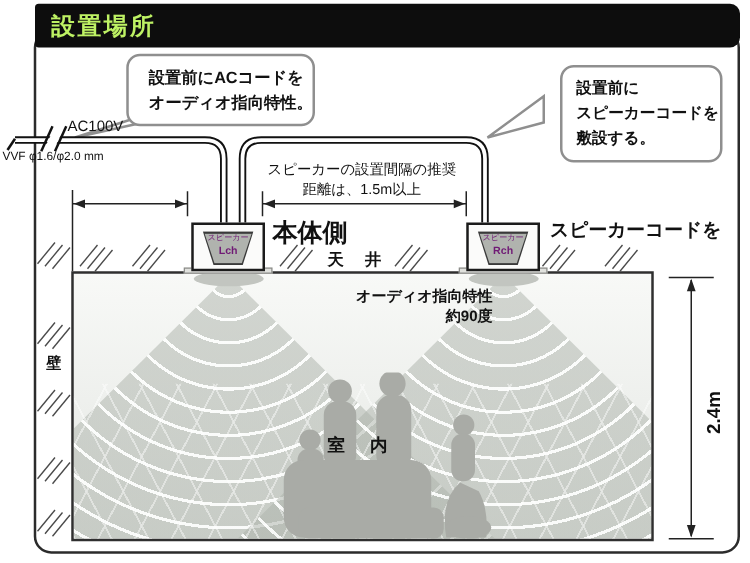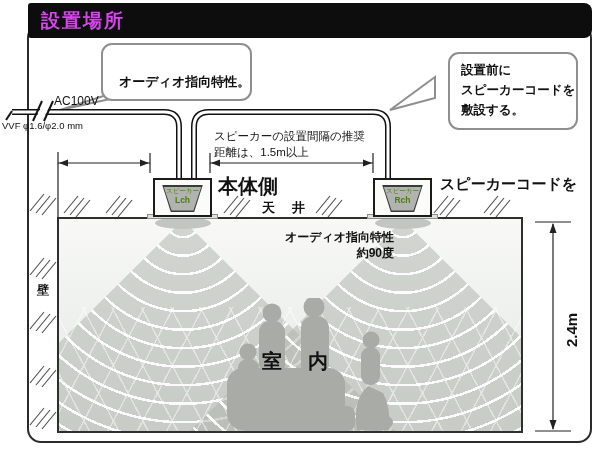--- a/index.html
+++ b/index.html
@@ -6,64 +6,64 @@
   #canvas{position:relative;width:600px;height:450px;background:#fff;overflow:hidden;
           font-family:"Liberation Sans","DejaVu Sans",sans-serif;color:#111;}
   .abs{position:absolute;}
 
   
   #frame{left:27px;top:24px;width:561px;height:415px;border:2px solid #2b2b2b;border-radius:14px;background:#fff;}
 
   
   #titlebar{left:28px;top:3px;width:564px;height:35px;background:#0d0d0d;border-radius:3px 8px 8px 3px;z-index:60;
             display:flex;align-items:center;}
-  #titlebar span{color:#d946ef;font-size:19px;font-weight:bold;letter-spacing:2px;padding-left:13px;}
+  #titlebar span{color:#bef264;font-size:19px;font-weight:bold;letter-spacing:2px;padding-left:13px;}
 
   
   #room{left:57px;top:217px;width:466px;height:216px;border:2px solid #2f2f2f;box-sizing:border-box;
         background:linear-gradient(#f8f9f7, #e3e6e2);overflow:hidden;z-index:2;}
   .cone{position:absolute;left:0;top:0;width:462px;height:212px;}
   #coneL{clip-path:polygon(124px 1px, 337px 212px, -89px 212px);
          background:repeating-radial-gradient(circle at 124px 1px, rgba(174,180,172,0.52) 0 16px, rgba(252,253,252,0.9) 16px 18.5px);}
   #coneR{clip-path:polygon(344px 1px, 557px 212px, 131px 212px);
          background:repeating-radial-gradient(circle at 344px 1px, rgba(174,180,172,0.52) 0 16px, rgba(252,253,252,0.9) 16px 18.5px);}
   #floorgrid{position:absolute;left:0;top:88px;width:462px;height:124px;opacity:.55;
      background:repeating-linear-gradient(62deg, rgba(255,255,255,0.8) 0 1.5px, transparent 1.5px 26px),
                 repeating-linear-gradient(-62deg, rgba(255,255,255,0.8) 0 1.5px, transparent 1.5px 26px);}
 
   
-  .lbl{white-space:nowrap;z-index:30;}
+  .lbl{white-space:nowrap;z-index:30;text-align:center;}
   #lbl-ac{left:54px;top:94px;font-size:12px;}
   #lbl-vvf{left:2px;top:120px;font-size:9.5px;}
   #lbl-clearance{left:64px;top:130px;font-size:11.5px;line-height:16px;}
   #lbl-spacing{left:214px;top:128px;font-size:11.5px;line-height:16px;}
   #lbl-mainunit{left:218px;top:173px;font-size:20px;font-weight:bold;}
   #lbl-dedicated{left:440px;top:175px;font-size:15px;font-weight:bold;}
   #lbl-ceiling{left:262px;top:199px;font-size:13px;font-weight:bold;letter-spacing:2px;}
   #lbl-wall{left:37px;top:282px;font-size:12px;font-weight:bold;}
   #lbl-directivity{left:194px;top:230px;width:200px;text-align:right;font-size:12px;font-weight:bold;line-height:15.5px;z-index:10;}
-  #lbl-room{left:262px;top:348px;font-size:20px;font-weight:bold;letter-spacing:3px;z-index:12;}
+  #lbl-room{left:262px;top:348px;font-size:14px;font-weight:bold;letter-spacing:3px;z-index:12;}
   #lbl-height{left:552px;top:321px;width:40px;height:18px;text-align:center;font-size:15px;font-weight:bold;
               transform:rotate(-90deg);z-index:30;}
 
   
   .bubble{background:#fff;border:2.5px solid #8f8f8f;border-radius:11px;z-index:40;}
   #bubble1{left:101px;top:43px;width:147px;height:54px;}
   #bubble1 .bt{padding:7px 0 0 16px;font-size:13px;font-weight:bold;line-height:20px;white-space:nowrap;}
   #bubble2{left:432px;top:52px;width:126px;height:74px;margin-left:16px;}
   #bubble2 .bt{padding:6px 0 0 11px;font-size:12.5px;font-weight:bold;line-height:20px;white-space:nowrap;}
 
   
   .spk-lip{position:absolute;width:71px;height:5px;background:#e0e1dd;border:1px solid #8d8d8a;box-sizing:border-box;z-index:24;}
   .spk-box{position:absolute;width:59px;height:39px;background:#fbfbfa;border:2px solid #1b1b1b;box-sizing:border-box;z-index:25;}
   .trap{position:absolute;left:5px;top:5px;width:45px;height:27px;background:#3a3a3a;
         clip-path:polygon(5% 0,95% 0,76% 100%,24% 100%);}
   .trap-in{position:absolute;left:1.5px;top:1.5px;width:42px;height:24px;background:#b0b3ae;
         clip-path:polygon(5% 0,95% 0,76% 100%,24% 100%);}
-  .spk-txt{position:absolute;left:0;top:7px;width:55px;text-align:center;z-index:2;color:#4d7c0f;}
+  .spk-txt{position:absolute;left:0;top:7px;width:55px;text-align:center;z-index:2;color:#701a75;}
   .spk-txt .n{display:block;font-size:6.5px;line-height:8px;}
   .spk-txt .c{display:block;font-size:8.5px;font-weight:bold;line-height:11px;}
 
   svg{display:block;}
   #overlay{left:0;top:0;z-index:20;pointer-events:none;}
   #people{left:215px;top:298px;z-index:8;}
 </style>
 </head>
 <body>
 
@@ -188,21 +188,21 @@
       <div class="trap-in"></div>
     </div>
     <div class="spk-txt">
       <span class="n">スピーカー</span>
       <span class="c">Rch</span>
     </div>
   </div>
 
   <div class="abs bubble" id="bubble1">
     <div class="bt">
-      <br>
+      <span>設置前にACコードを</span><br>
       <span>オーディオ指向特性。</span>
     </div>
   </div>
   <div class="abs bubble" id="bubble2">
     <div class="bt">
       <span>設置前に</span><br>
       <span>スピーカーコードを</span><br>
       <span>敷設する。</span>
     </div>
   </div>

